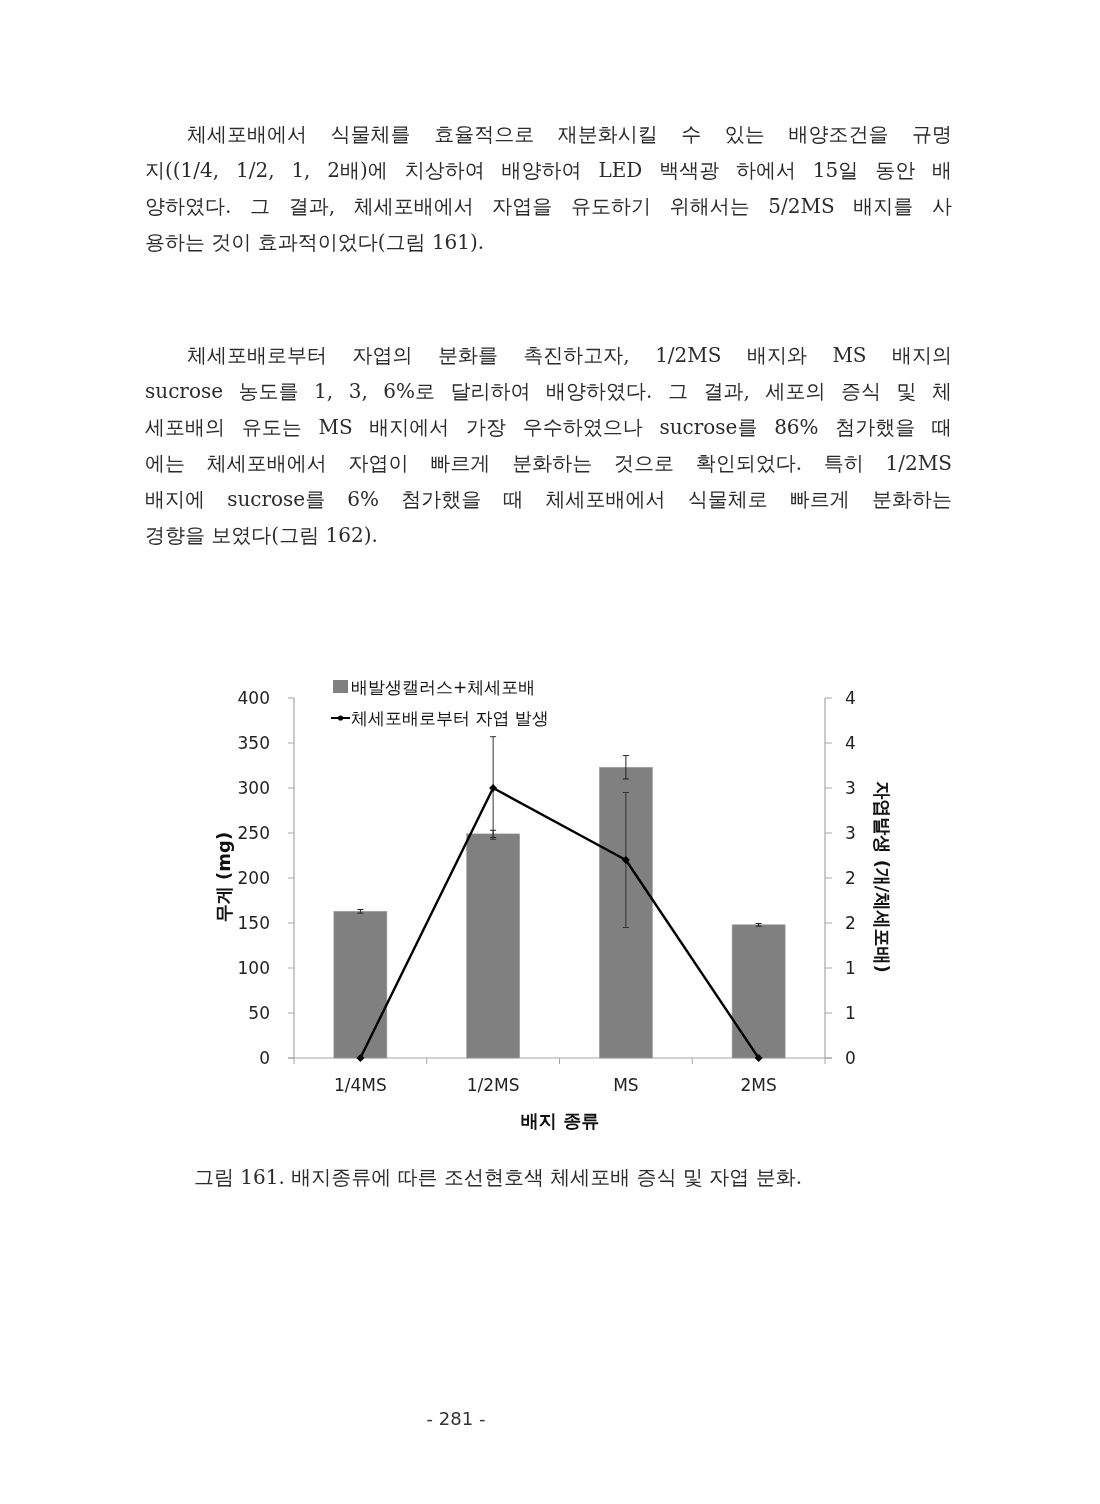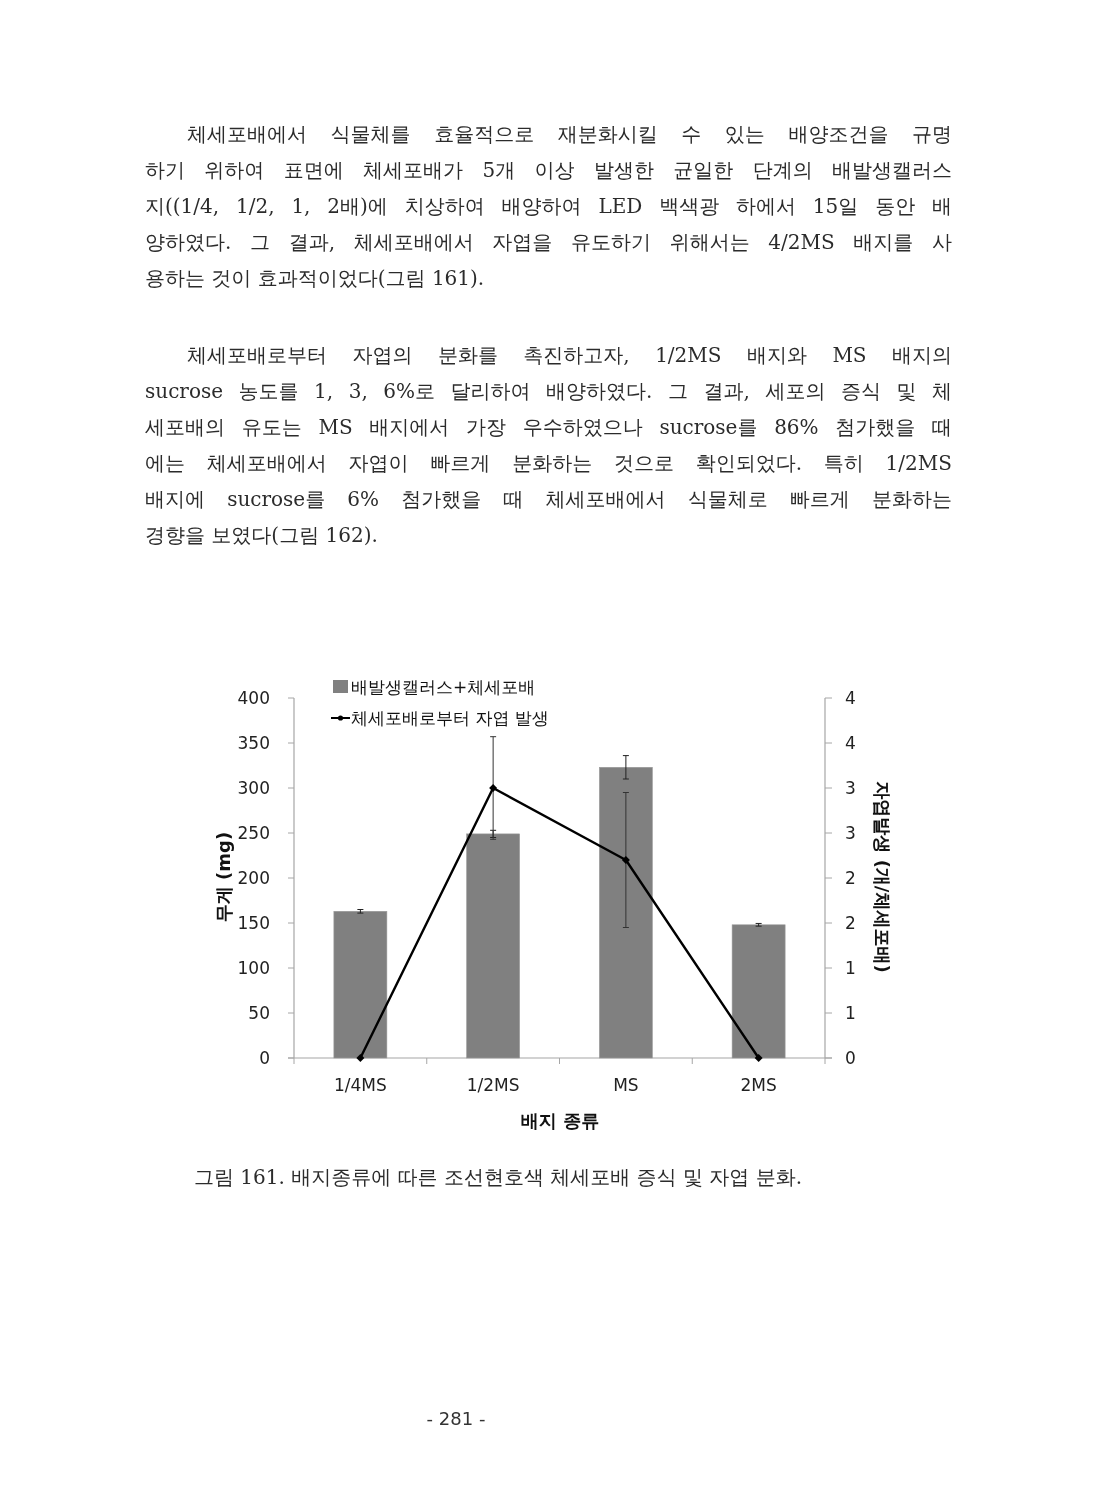--- a/index.html
+++ b/index.html
@@ -30,23 +30,22 @@
     font-family: "DejaVu Sans", "Liberation Sans", sans-serif; font-size: 18px; color: #333;
   }
 </style>
 </head>
 <body>
 
 <div class="page">
 
   <div class="para" id="para1">
     <span class="line indent">체세포배에서 식물체를 효율적으로 재분화시킬 수 있는 배양조건을 규명</span>
-    <span class="line">하기 위하여 표면에 체세포배가 5개 이상 발생한 균일한 단계의 배발생캘러스</span>
     <span class="line">지((1/4, 1/2, 1, 2배)에 치상하여 배양하여 LED 백색광 하에서 15일 동안 배</span>
-    <span class="line">양하였다. 그 결과, 체세포배에서 자엽을 유도하기 위해서는 4/2MS 배지를 사</span>
+    <span class="line">양하였다. 그 결과, 체세포배에서 자엽을 유도하기 위해서는 5/2MS 배지를 사</span>
     <span class="line last">용하는 것이 효과적이었다(그림 161).</span>
   </div>
 
   <div class="para" id="para2">
     <span class="line indent">체세포배로부터 자엽의 분화를 촉진하고자, 1/2MS 배지와 MS 배지의</span>
     <span class="line">sucrose 농도를 1, 3, 6%로 달리하여 배양하였다. 그 결과, 세포의 증식 및 체</span>
     <span class="line">세포배의 유도는 MS 배지에서 가장 우수하였으나 sucrose를 86% 첨가했을 때</span>
     <span class="line">에는 체세포배에서 자엽이 빠르게 분화하는 것으로 확인되었다. 특히 1/2MS</span>
     <span class="line">배지에 sucrose를 6% 첨가했을 때 체세포배에서 식물체로 빠르게 분화하는</span>
     <span class="line last">경향을 보였다(그림 162).</span>

